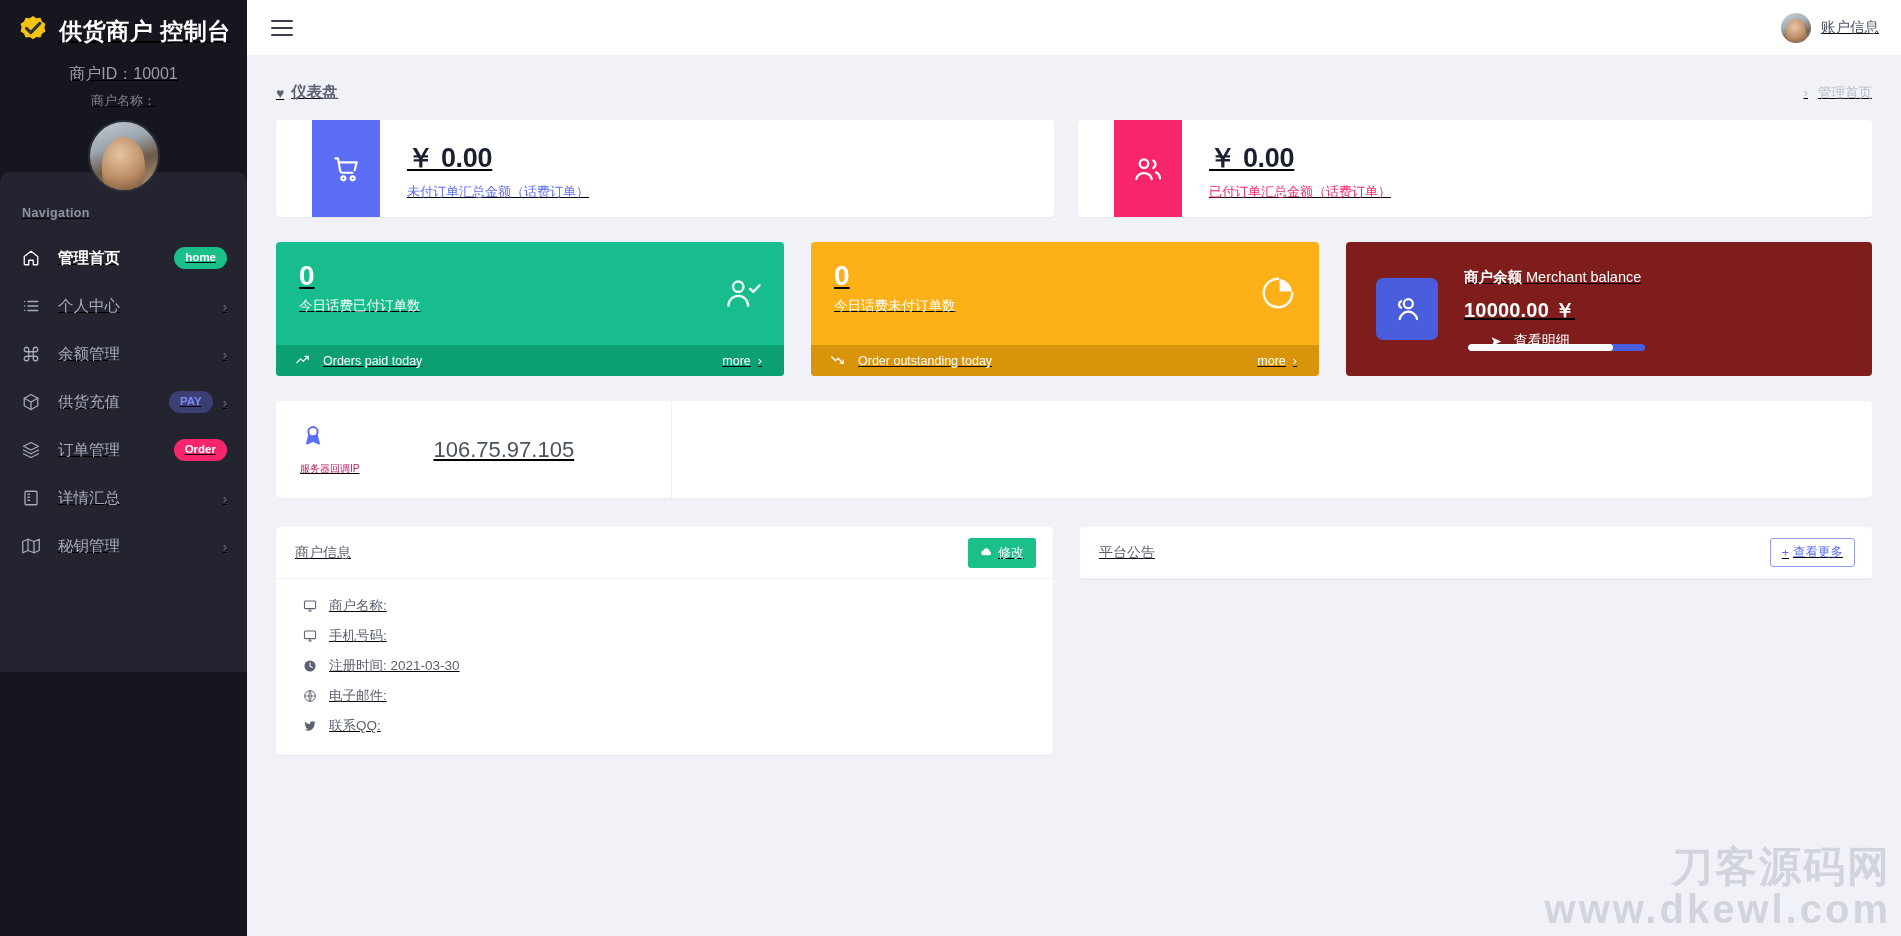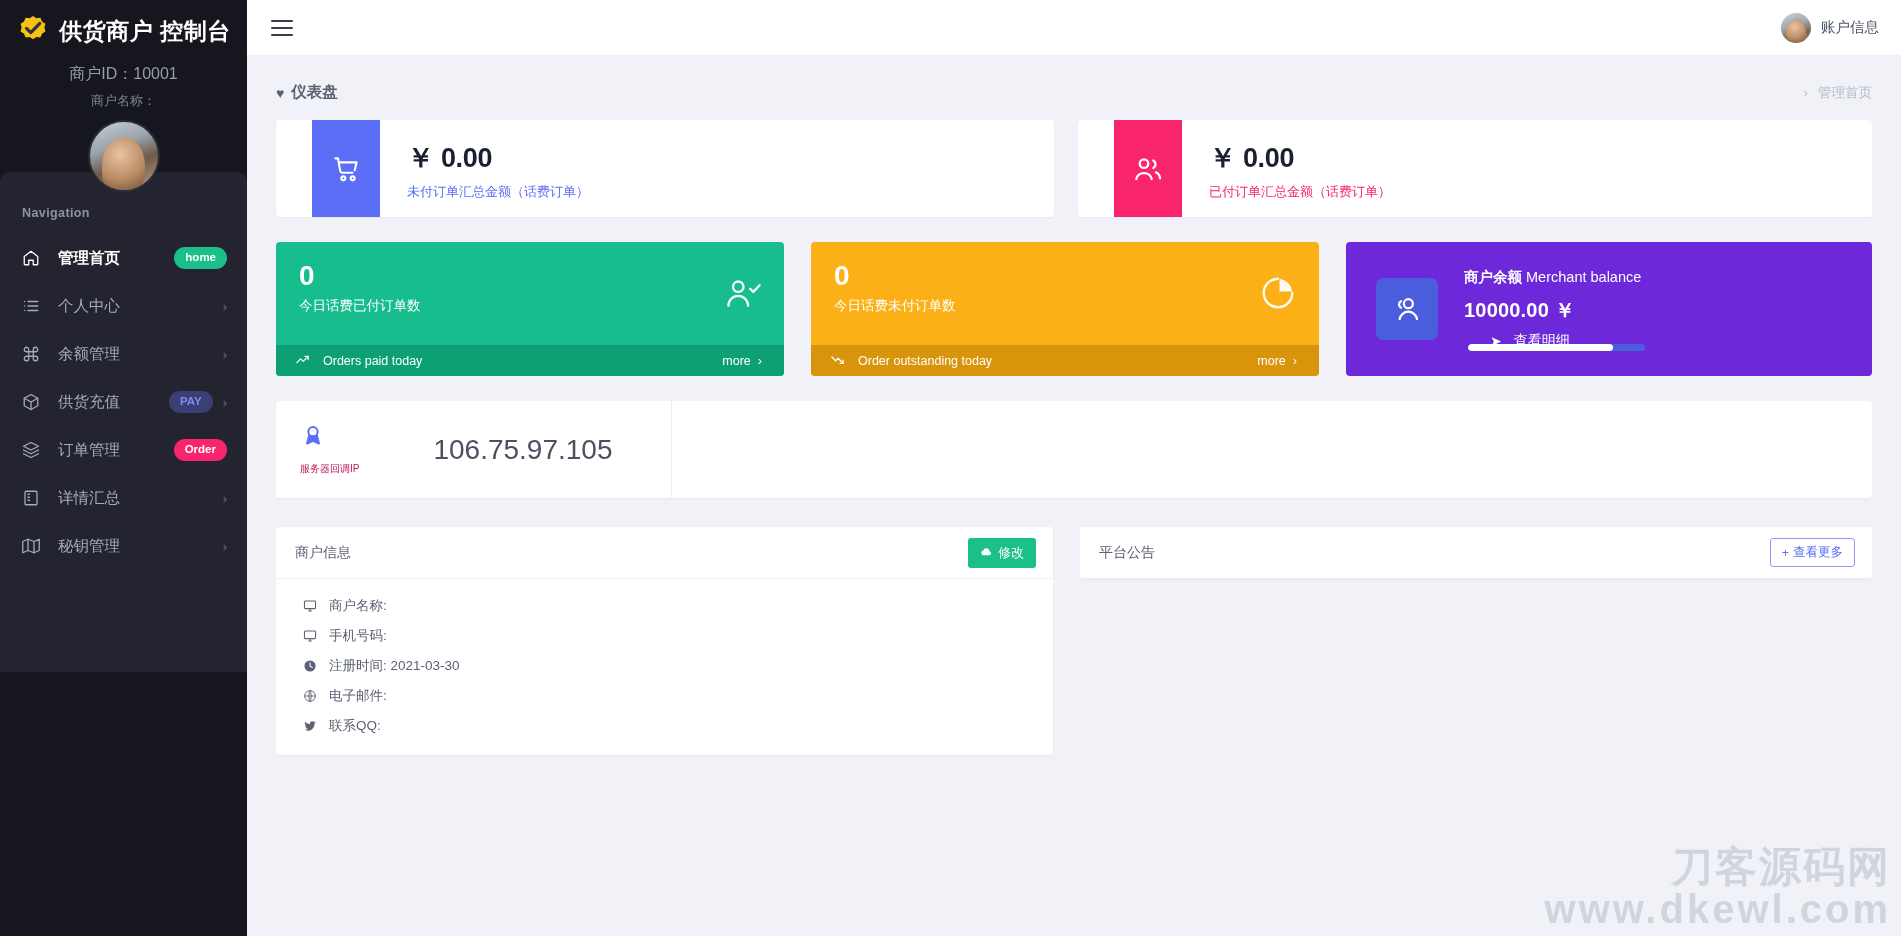--- a/index.html
+++ b/index.html
@@ -2,21 +2,21 @@
 <html><head>
 <meta charset="utf-8">
 <style>
   * { box-sizing: border-box; margin: 0; padding: 0; }
   html, body {
     width: 1901px; height: 936px;
     font-family: "Liberation Sans", "DejaVu Sans", sans-serif;
     background: #f1f2f7;
     overflow: hidden;
   }
-  .app { display: flex; width: 1901px; height: 844px; position: relative; }
+  .app { display: flex; width: 1901px; height: 844px; position: relative; text-decoration: underline; }
 
   
   .sidebar {
     width: 247px; min-width: 247px; height: 936px;
     background: #15161e;
     color: #fff;
     position: relative;
     overflow: hidden;
   }
   .brand {
@@ -144,21 +144,21 @@
     height: 31px; display: flex; align-items: center; justify-content: space-between;
     padding: 0 22px 0 19px; font-size: 12.5px; color: #ffffff;
   }
   .stat-card.green .stat-foot  { background: #0da074; }
   .stat-card.orange .stat-foot { background: #d8940a; }
   .stat-foot-left { display: flex; align-items: center; gap: 13px; }
   .stat-foot-more { display: flex; align-items: center; gap: 7px; }
 
   
   .balance-card {
-    flex: 1; background: #6d28d9; border-radius: 4px;
+    flex: 1; background: #7f1d1d; border-radius: 4px;
     display: flex; align-items: center; padding: 0 0 0 30px; position: relative;
   }
   .balance-iconbox {
     width: 62px; height: 62px; border-radius: 7px; background: #4a5ddd;
     display: flex; align-items: center; justify-content: center; margin-right: 26px;
   }
   .balance-body { color: #fff; }
   .balance-title { font-size: 14.5px; margin-bottom: 10px; }
   .balance-title .cn { font-weight: bold; }
   .balance-amount { font-size: 20px; font-weight: bold; letter-spacing: 0.2px; }
@@ -170,21 +170,21 @@
   .balance-bar > i { display: block; height: 100%; width: 82%; background: #fff; border-radius: 4px; }
 
   
   .ip-card {
     margin-top: 25px; background: #fff; border-radius: 4px; height: 97px;
     display: flex; align-items: stretch; box-shadow: 0 1px 2px rgba(20,25,40,.045);
   }
   .ip-cell { width: 396px; min-width: 396px; border-right: 1px solid #eef0f4; display: flex; align-items: center; padding: 0 24px; position: relative; }
   .ip-left { display: flex; flex-direction: column; gap: 9px; }
   .ip-caption { font-size: 10px; color: #be185d; }
-  .ip-value { font-size: 28px; color: #4b5161; font-weight: normal; margin-left: 74px; }
+  .ip-value { font-size: 22px; color: #4b5161; font-weight: normal; margin-left: 74px; }
 
   
   .panels { display: flex; gap: 27px; margin-top: 29px; }
   .panel { background: #fff; border-radius: 4px; box-shadow: 0 1px 2px rgba(20,25,40,.045); }
   .panel.left  { flex: 0 0 777px; height: 228px; }
   .panel.right { flex: 1; height: 52px; }
   .panel-head {
     height: 52px; display: flex; align-items: center; justify-content: space-between;
     padding: 0 17px 0 19px; border-bottom: 1px solid #eef0f4;
   }

